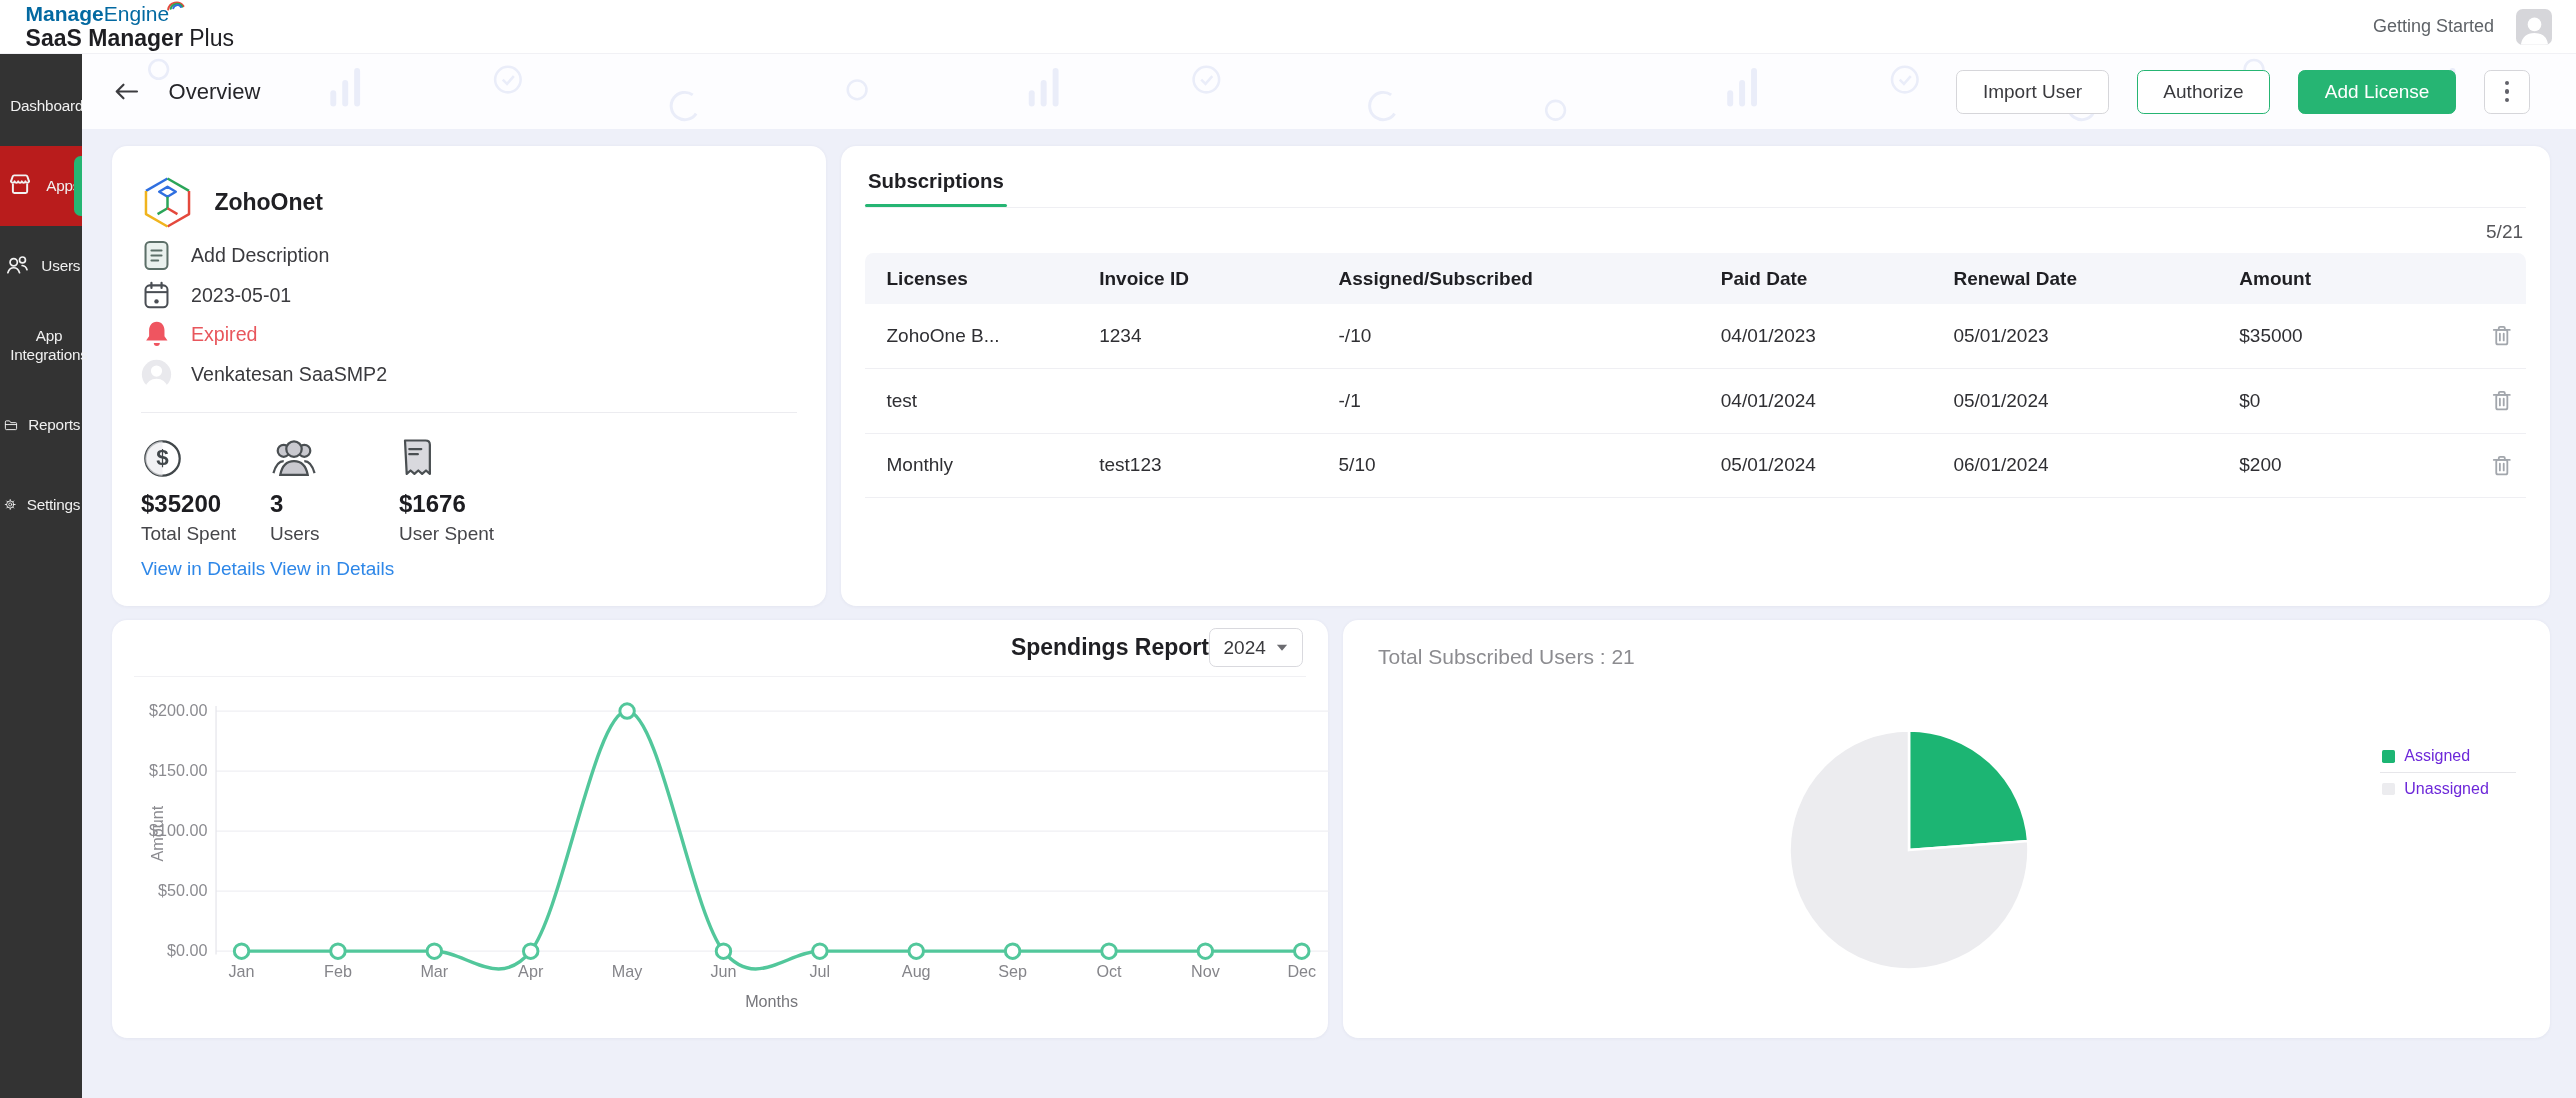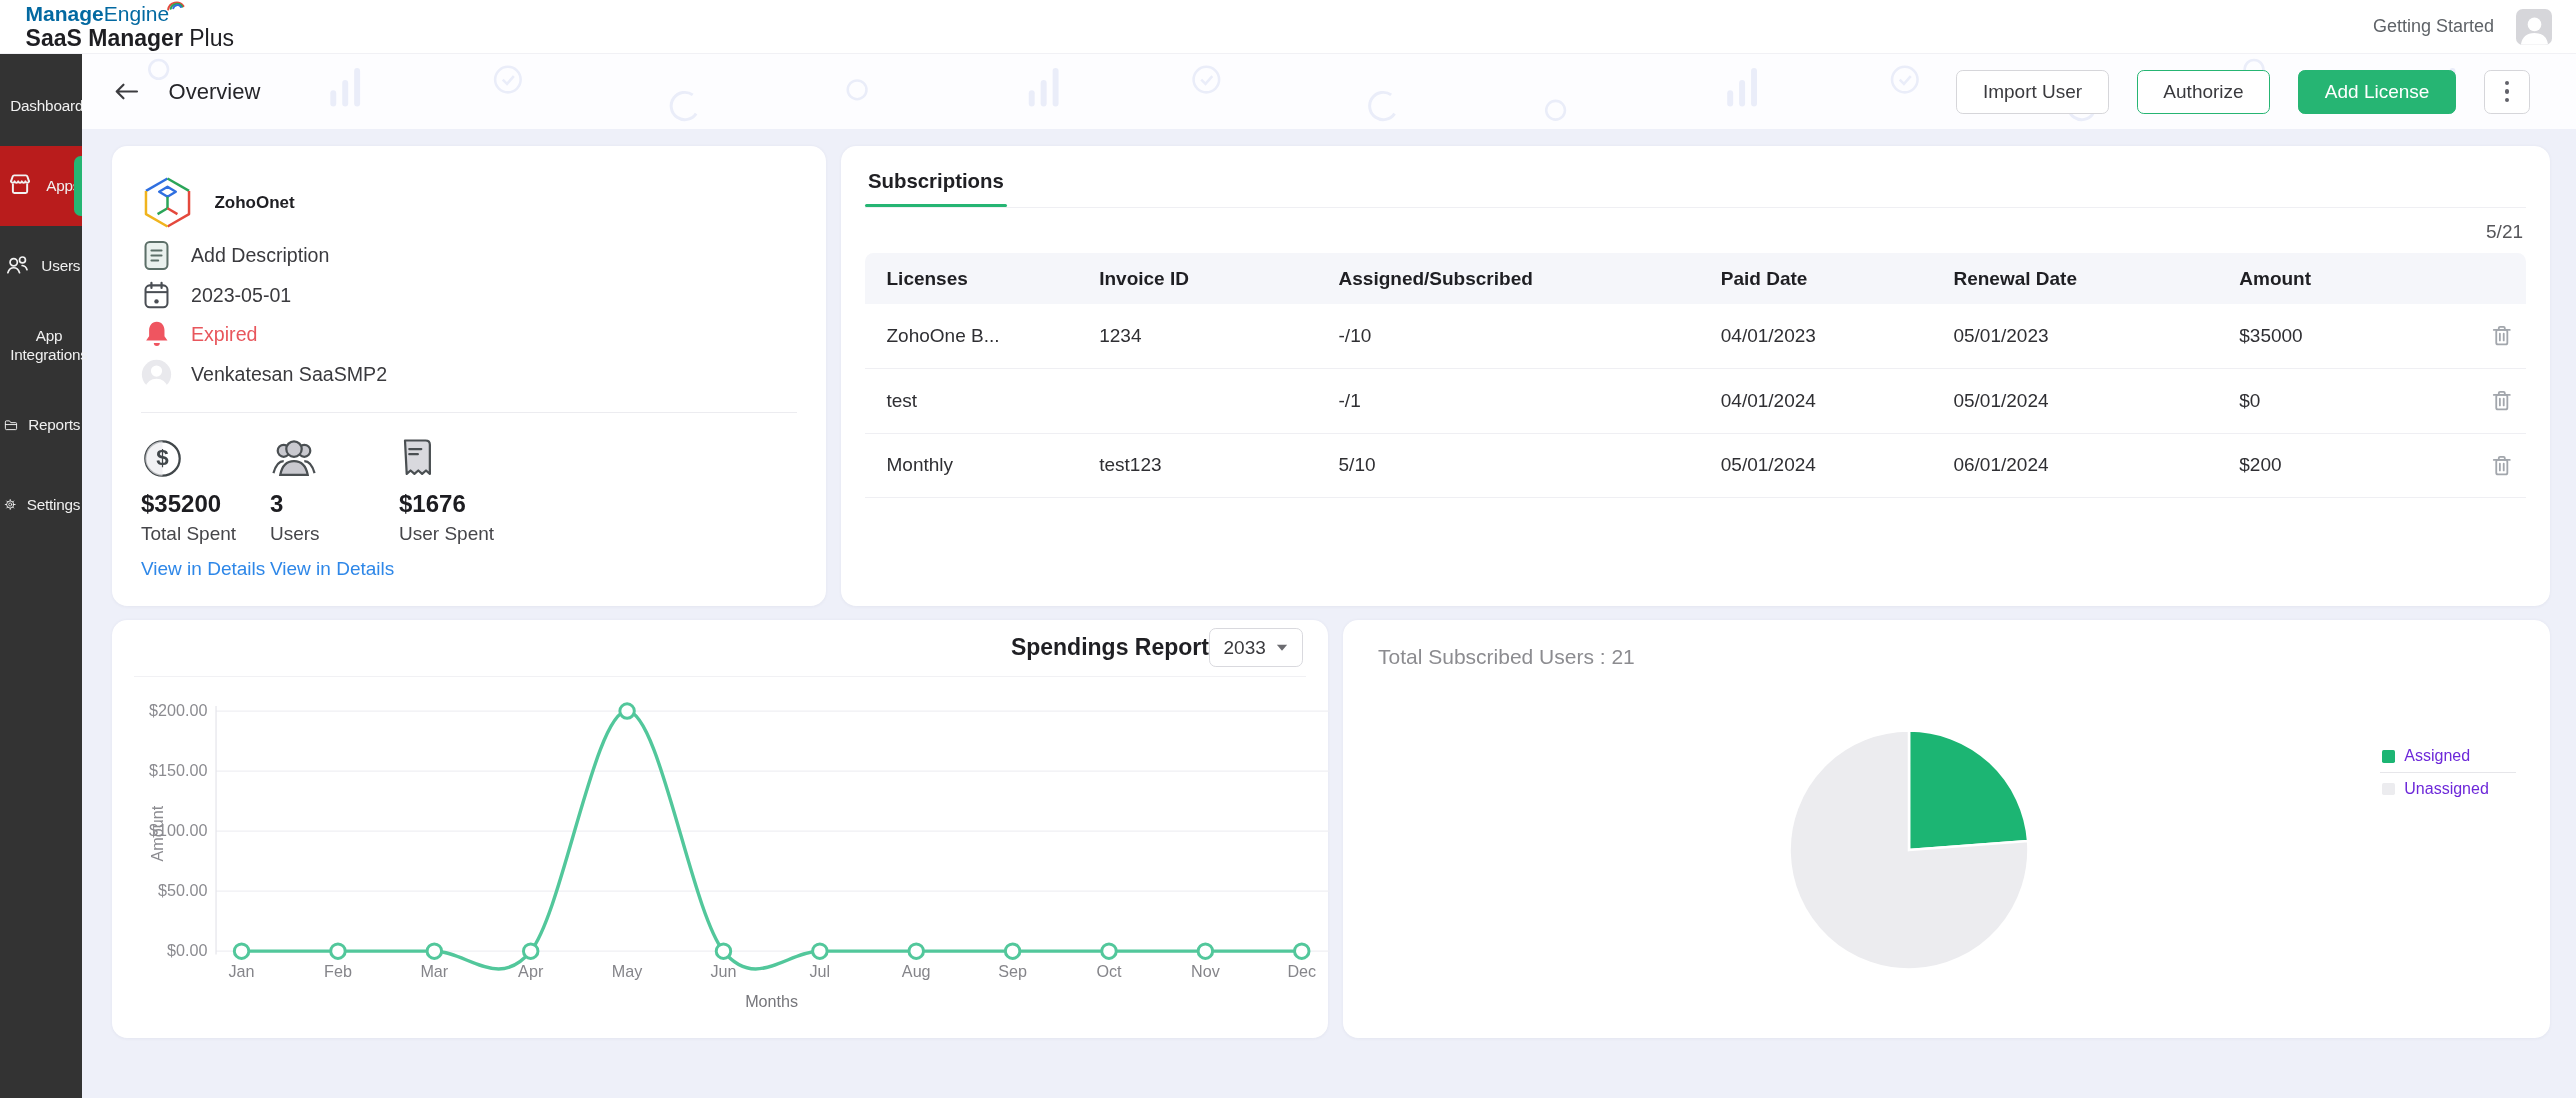--- a/index.html
+++ b/index.html
@@ -39,21 +39,21 @@
   .btn.solid-green{background:var(--accent,#26b573);border-color:var(--accent,#26b573);color:#fff;}
   .kebab{width:46px;padding:0;display:flex;flex-direction:column;gap:4.3px;align-items:center;justify-content:center;}
   .kebab i{width:4.3px;height:4.3px;border-radius:50%;background:#62626a;}
   .content{padding:17px 25.6px 0 30px;}
   .row1{display:grid;grid-template-columns:714px 1fr;gap:14.5px;height:460px;}
   .row2{display:grid;grid-template-columns:1216px 1fr;gap:14.5px;height:417px;margin-top:13.6px;}
   .card{background:#fff;border-radius:15.3px;box-shadow:0 0.9px 3.4px rgba(40,40,80,.05);min-width:0;}
   
   .app-info{padding:29px 29px 25.6px;display:flex;flex-direction:column;}
   .title-row{display:flex;align-items:center;gap:20.4px;}
-  .app-title{font-size:17px;font-weight:700;color:#202024;}
+  .app-title{font-size:23px;font-weight:700;color:#202024;}
   .info-row{display:flex;align-items:center;gap:19px;margin-top:10px;font-size:19.6px;color:#3a3a3e;}
   .info-row .ic{width:31px;flex:none;display:flex;justify-content:center;}
   .expired{color:var(--expired,#e8565c);}
   .hdivider{height:0.9px;background:#ececf0;margin-top:auto;}
   .stats-row{display:flex;margin-top:19px;}
   .stat{width:129px;}
   .stat .ic{height:48px;display:flex;align-items:flex-end;}
   .stat-value{font-size:24px;font-weight:700;color:#1d1d21;margin-top:10.2px;}
   .stat-label{font-size:19px;color:#46464a;margin-top:5.1px;}
   .stat-link{font-size:19px;color:var(--link,#2e87e8);margin-top:13.6px;cursor:pointer;}
@@ -391,21 +391,21 @@
                 </div>
               </div>
           </section>
         </div>
 
         <div class="row2">
           <section class="card spendings">
             <div class="card-head">
               <span class="card-title">Spendings Report</span>
               <span class="year-select">
-                <span>2033</span>
+                <span>2024</span>
                 <svg width="12" height="7.7" viewBox="0 0 14 9">
                     <path d="M1 1 L7 8 L13 1 Z" fill="#6b6b70"></path>
                   </svg>
               </span>
             </div>
             <svg width="1193" height="361" style="margin-left:10.2px;" viewBox="0 0 1400 424">
                 <line x1="84" y1="322" x2="1392" y2="322" stroke="#efeff3" stroke-width="1.5"></line>
                 <text x="74" y="328" font-size="19" fill="#8b8b90" text-anchor="end">$0.00</text>
                 <line x1="84" y1="251.5" x2="1392" y2="251.5" stroke="#efeff3" stroke-width="1.5"></line>
                 <text x="74" y="257.5" font-size="19" fill="#8b8b90" text-anchor="end">$50.00</text>

